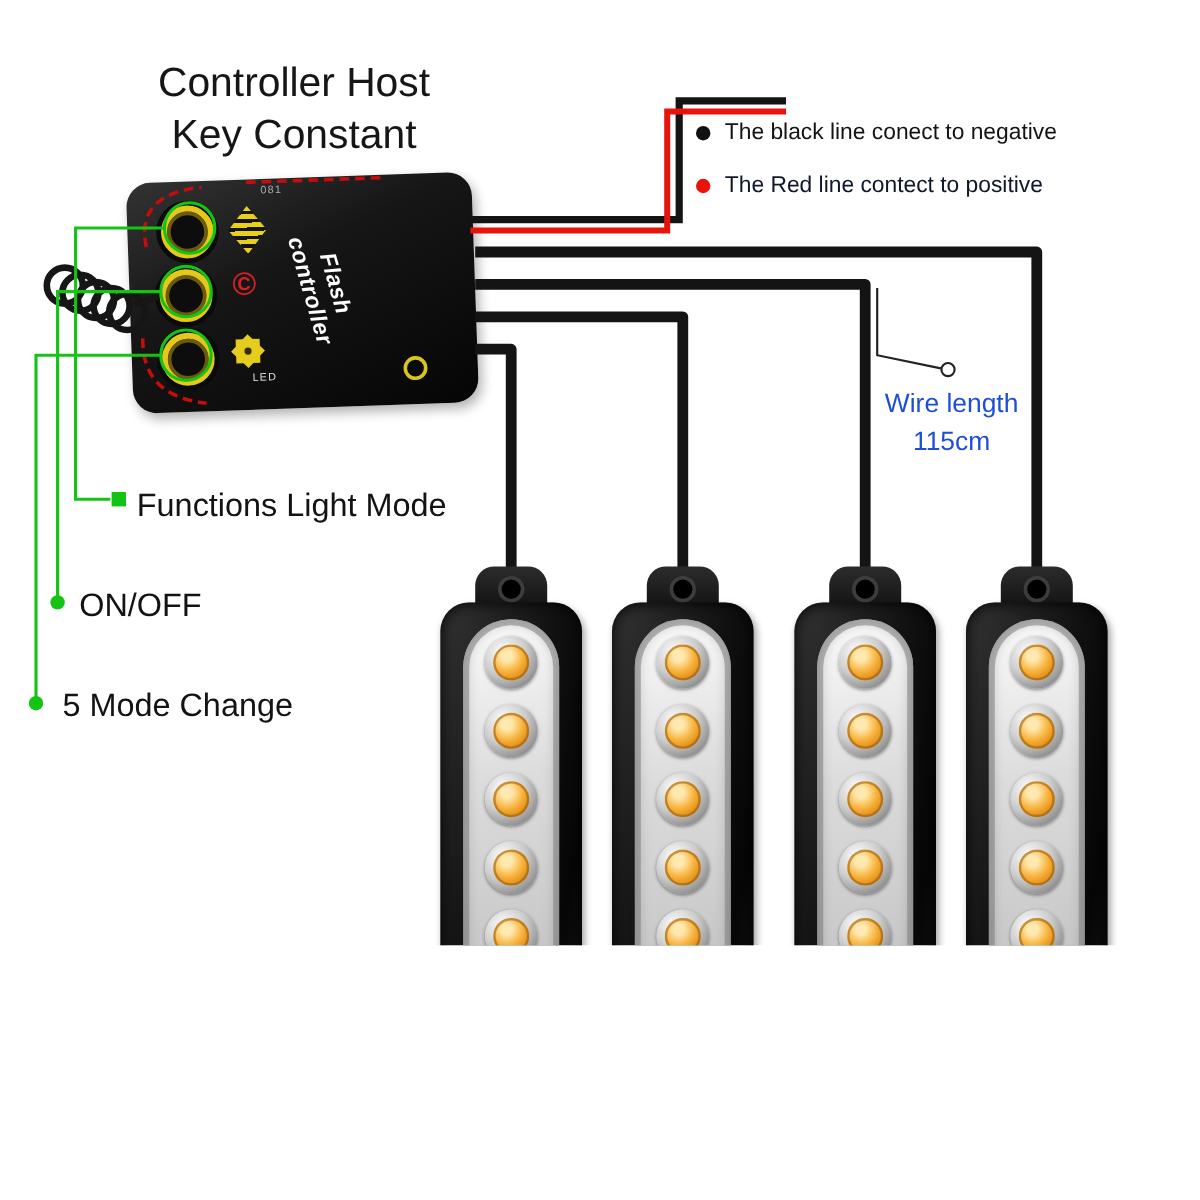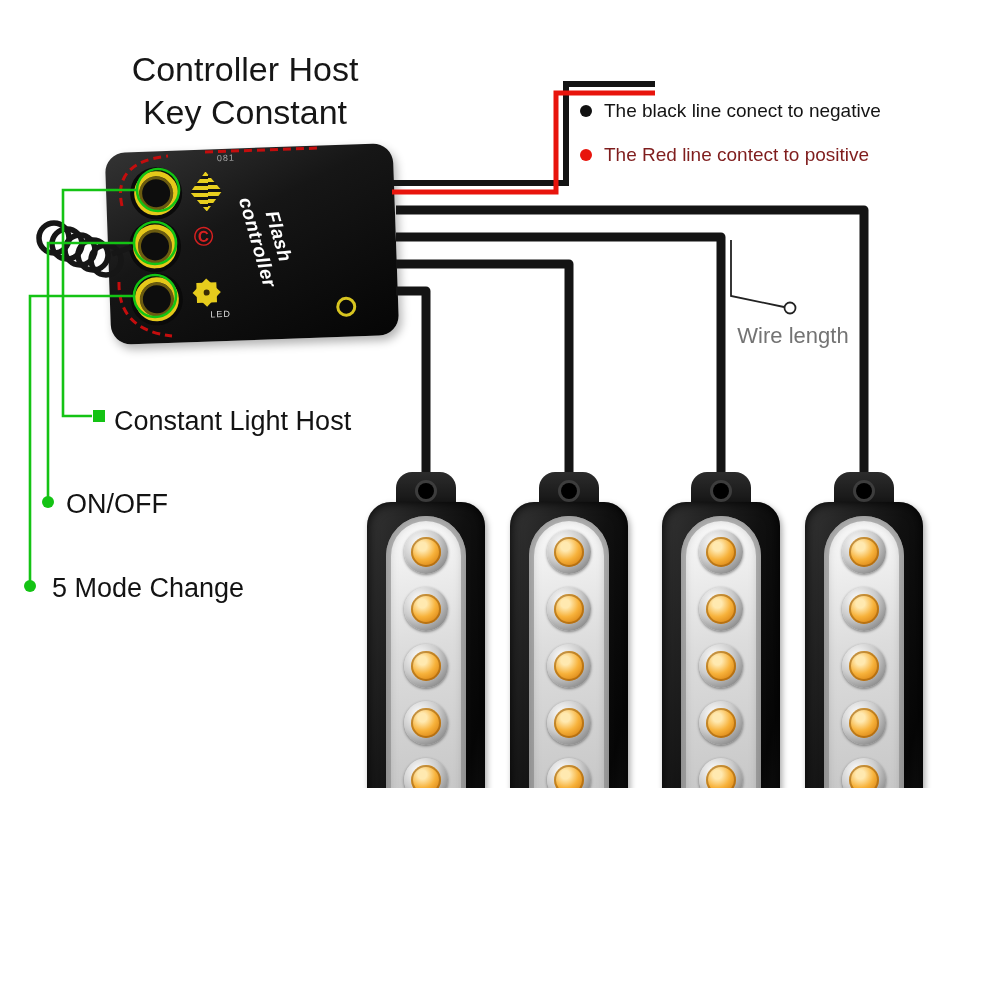--- a/index.html
+++ b/index.html
@@ -11,21 +11,21 @@
          font-size:34px;line-height:43px;font-weight:500;color:#161616;z-index:3;}
 
   
   .legend{position:absolute;left:580px;top:100px;z-index:3;}
   .legend-item{display:flex;align-items:center;margin-bottom:22px;}
   .legend-dot{width:12px;height:12px;border-radius:50%;margin-right:12px;flex:0 0 auto;}
   .legend-dot.neg{background:#111;}
   .legend-dot.pos{background:#e8140c;}
   .legend-text{font-size:19px;font-weight:normal;}
   .legend-text.neg{color:#141414;}
-  .legend-text.pos{color:#7f1d1d;}
+  .legend-text.pos{color:#0f172a;}
 
   
   .controller{position:absolute;left:108px;top:148px;width:288px;height:192px;z-index:1;
               background:linear-gradient(155deg,#333 0%,#161616 40%,#050505 100%);
               border-radius:20px;transform:rotate(-2deg);
               box-shadow:3px 5px 10px rgba(0,0,0,.30);}
   .cbtn{position:absolute;width:34px;height:34px;border-radius:50%;background:#0d0d0d;
         border:5px solid #e6c81a;box-shadow:0 0 0 4px #0a0a0a, inset 0 0 0 3px #6b5b10;}
   .cbtn.b1{left:28px;top:20px;}
   .cbtn.b2{left:25px;top:73px;}
@@ -47,21 +47,21 @@
   .tiny-led{position:absolute;left:100px;top:160px;font-size:9px;color:#dedede;letter-spacing:1px;}
 
   
   .ann{position:absolute;font-size:27px;color:#131313;z-index:3;white-space:nowrap;}
   .ann.constant{left:114px;top:406px;}
   .ann.onoff{left:66px;top:489px;}
   .ann.mode{left:52px;top:573px;}
 
   
   .wire-note{position:absolute;left:723px;top:320px;width:140px;text-align:center;
-             font-size:22px;line-height:32px;color:#737373;z-index:3;}
+             font-size:22px;line-height:32px;color:#1d4ed8;z-index:3;}
 
   
   .overlay{position:absolute;left:0;top:0;z-index:2;pointer-events:none;}
 
   
   .lights{position:absolute;inset:0;z-index:4;}
   .light{position:absolute;top:472px;width:118px;height:473px;}
   .tab{position:absolute;left:50%;transform:translateX(-50%);width:60px;height:45px;
        background:linear-gradient(180deg,#2c2c2c,#0b0b0b);}
   .tab.top{top:0;border-radius:16px 16px 0 0;}
@@ -159,26 +159,27 @@
       <circle cx="155" cy="296" r="21"></circle>
       <path d="M 137 190 L 63 190 L 63 416 L 92 416"></path>
       <path d="M 134 243 L 48 243 L 48 497"></path>
       <path d="M 134 296 L 30 296 L 30 581"></path>
     </g>
     <rect x="93" y="410" width="12" height="12" fill="#14c314"></rect>
     <circle cx="48" cy="502" r="6" fill="#14c314"></circle>
     <circle cx="30" cy="586" r="6" fill="#14c314"></circle>
   </svg>
 
-  <div class="ann constant">Constant Light Host</div>
+  <div class="ann constant">Functions Light Mode</div>
   <div class="ann onoff">ON/OFF</div>
   <div class="ann mode">5 Mode Change</div>
 
   <div class="wire-note">
     <div>Wire length</div>
+    <div>115cm</div>
   </div>
 
   <div class="lights">
       <div class="light" style="left: 367px;">
       <div class="tab top">
         <div class="hole"></div>
       </div>
       <div class="lbody"></div>
       <div class="tab bottom">
         <div class="hole"></div>

